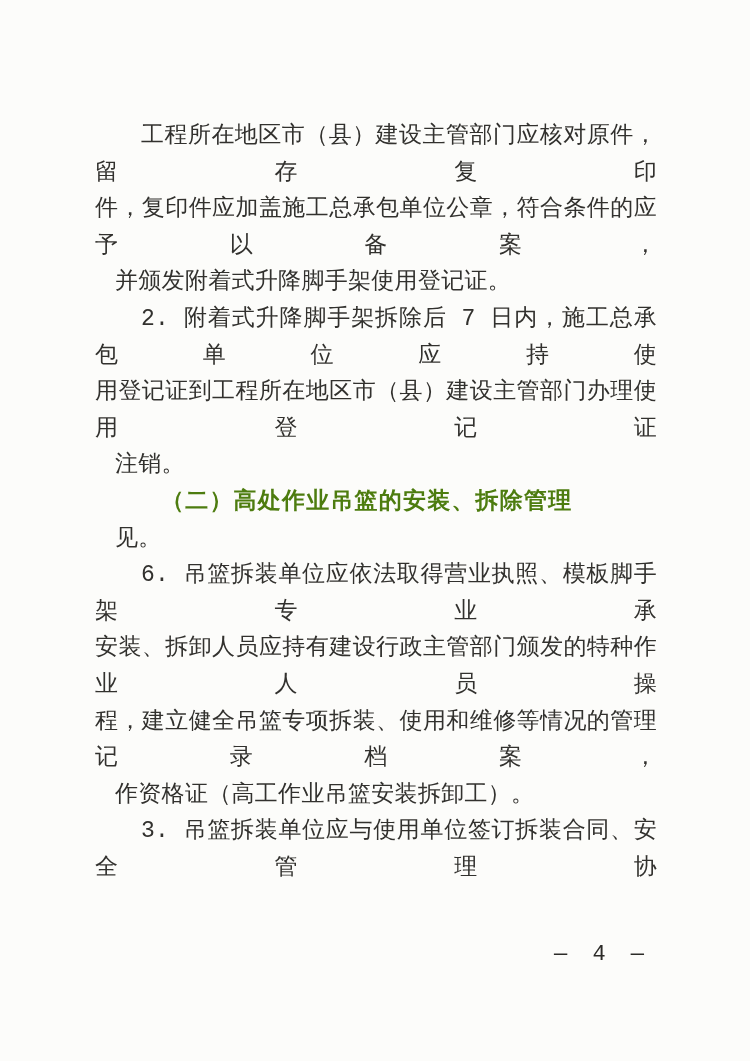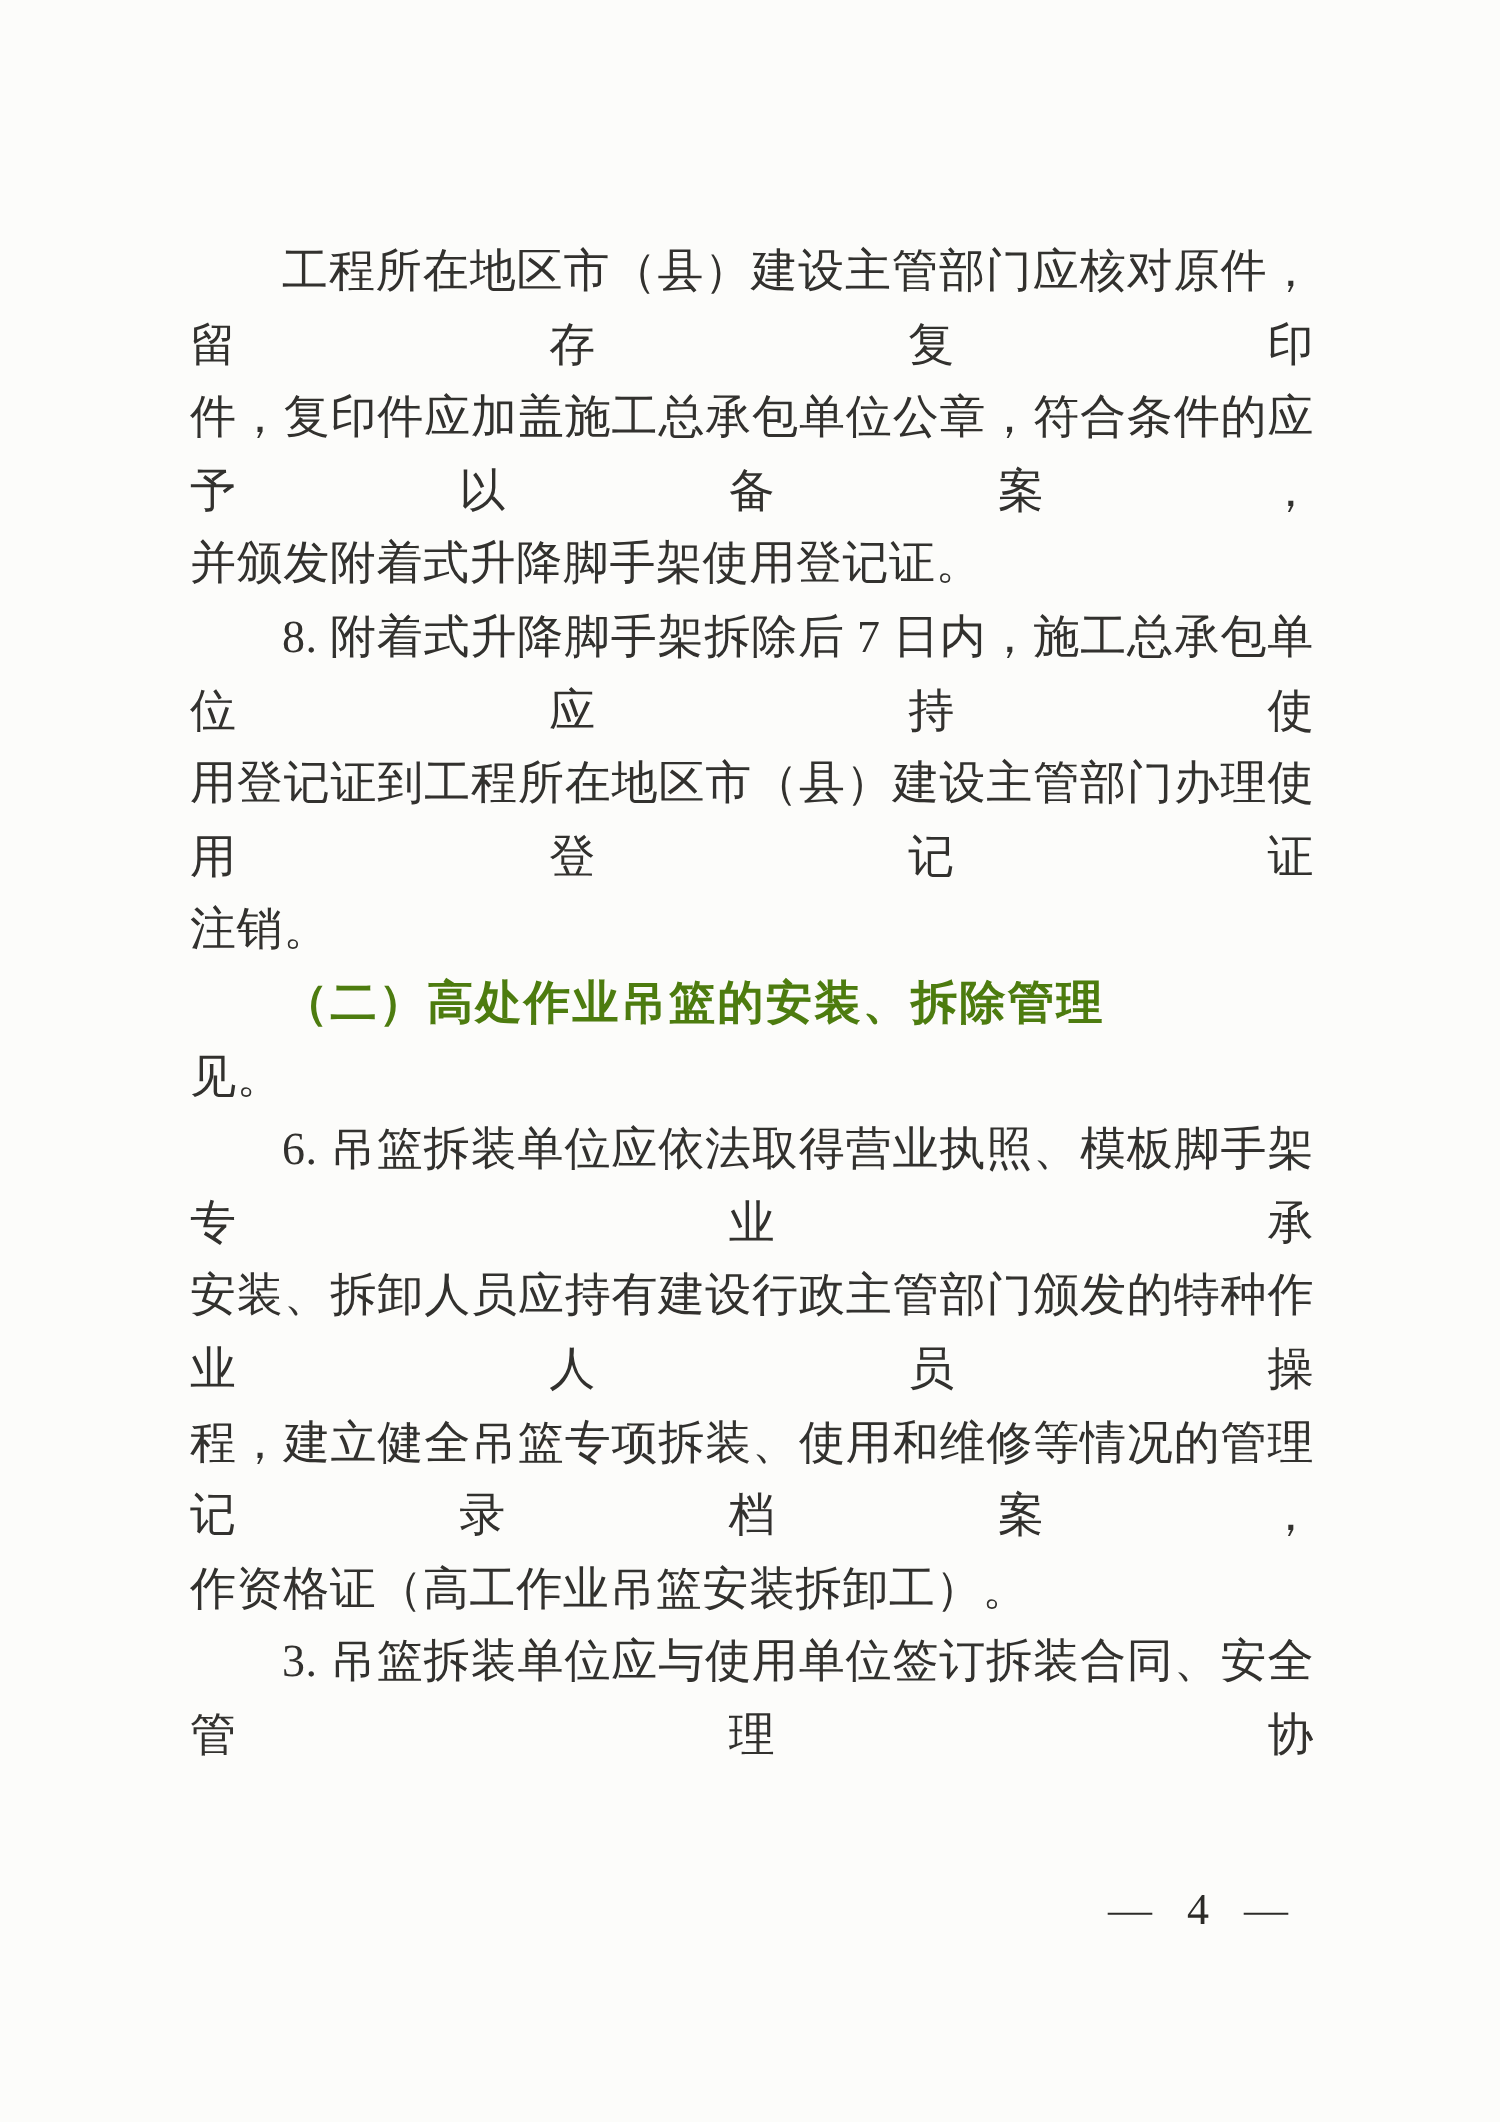--- a/index.html
+++ b/index.html
@@ -7,39 +7,39 @@
     padding: 0;
     background: #e8e8e8;
   }
   .sheet {
     position: relative;
     width: 750px;
     height: 1061px;
     margin: 0 auto;
     background: #fcfcfa;
     overflow: hidden;
-    font-family: Liberation Serif, serif;
+    font-family: Liberation Mono, monospace;
   }
   .text-block {
     position: absolute;
     left: 95px;
     top: 118px;
     width: 562px;
   }
   .block { margin: 0; padding: 0; }
   .line {
     font-size: 23px;
     line-height: 36.6px;
     color: #32312e;
     text-align: justify;
     text-align-last: justify;
     letter-spacing: 0.3px;
   }
   .line.first { text-indent: 2em; }
-  .line.no-stretch { text-align-last: left; }
+  .line.no-stretch { text-align-last: left; margin-left: 20px; }
   .heading .line {
     font-weight: bold;
     color: #4d7c0f;
     letter-spacing: 1.2px;
   }
   .page-footer {
     position: absolute;
     top: 942px;
     right: 105px;
     font-size: 22px;
@@ -53,21 +53,21 @@
 <body>
 
 <div class="sheet">
   <main class="text-block">
       <div class="block body">
         <div class="line first">工程所在地区市（县）建设主管部门应核对原件，留存复印</div>
         <div class="line">件，复印件应加盖施工总承包单位公章，符合条件的应予以备案，</div>
         <div class="line no-stretch">并颁发附着式升降脚手架使用登记证。</div>
       </div>
       <div class="block body">
-        <div class="line first">8. 附着式升降脚手架拆除后 7 日内，施工总承包单位应持使</div>
+        <div class="line first">2. 附着式升降脚手架拆除后 7 日内，施工总承包单位应持使</div>
         <div class="line">用登记证到工程所在地区市（县）建设主管部门办理使用登记证</div>
         <div class="line no-stretch">注销。</div>
       </div>
       <div class="block heading">
         <div class="line first no-stretch">（二）高处作业吊篮的安装、拆除管理</div>
       </div>
       <div class="block body">
         <div class="line no-stretch">见。</div>
       </div>
       <div class="block body">

